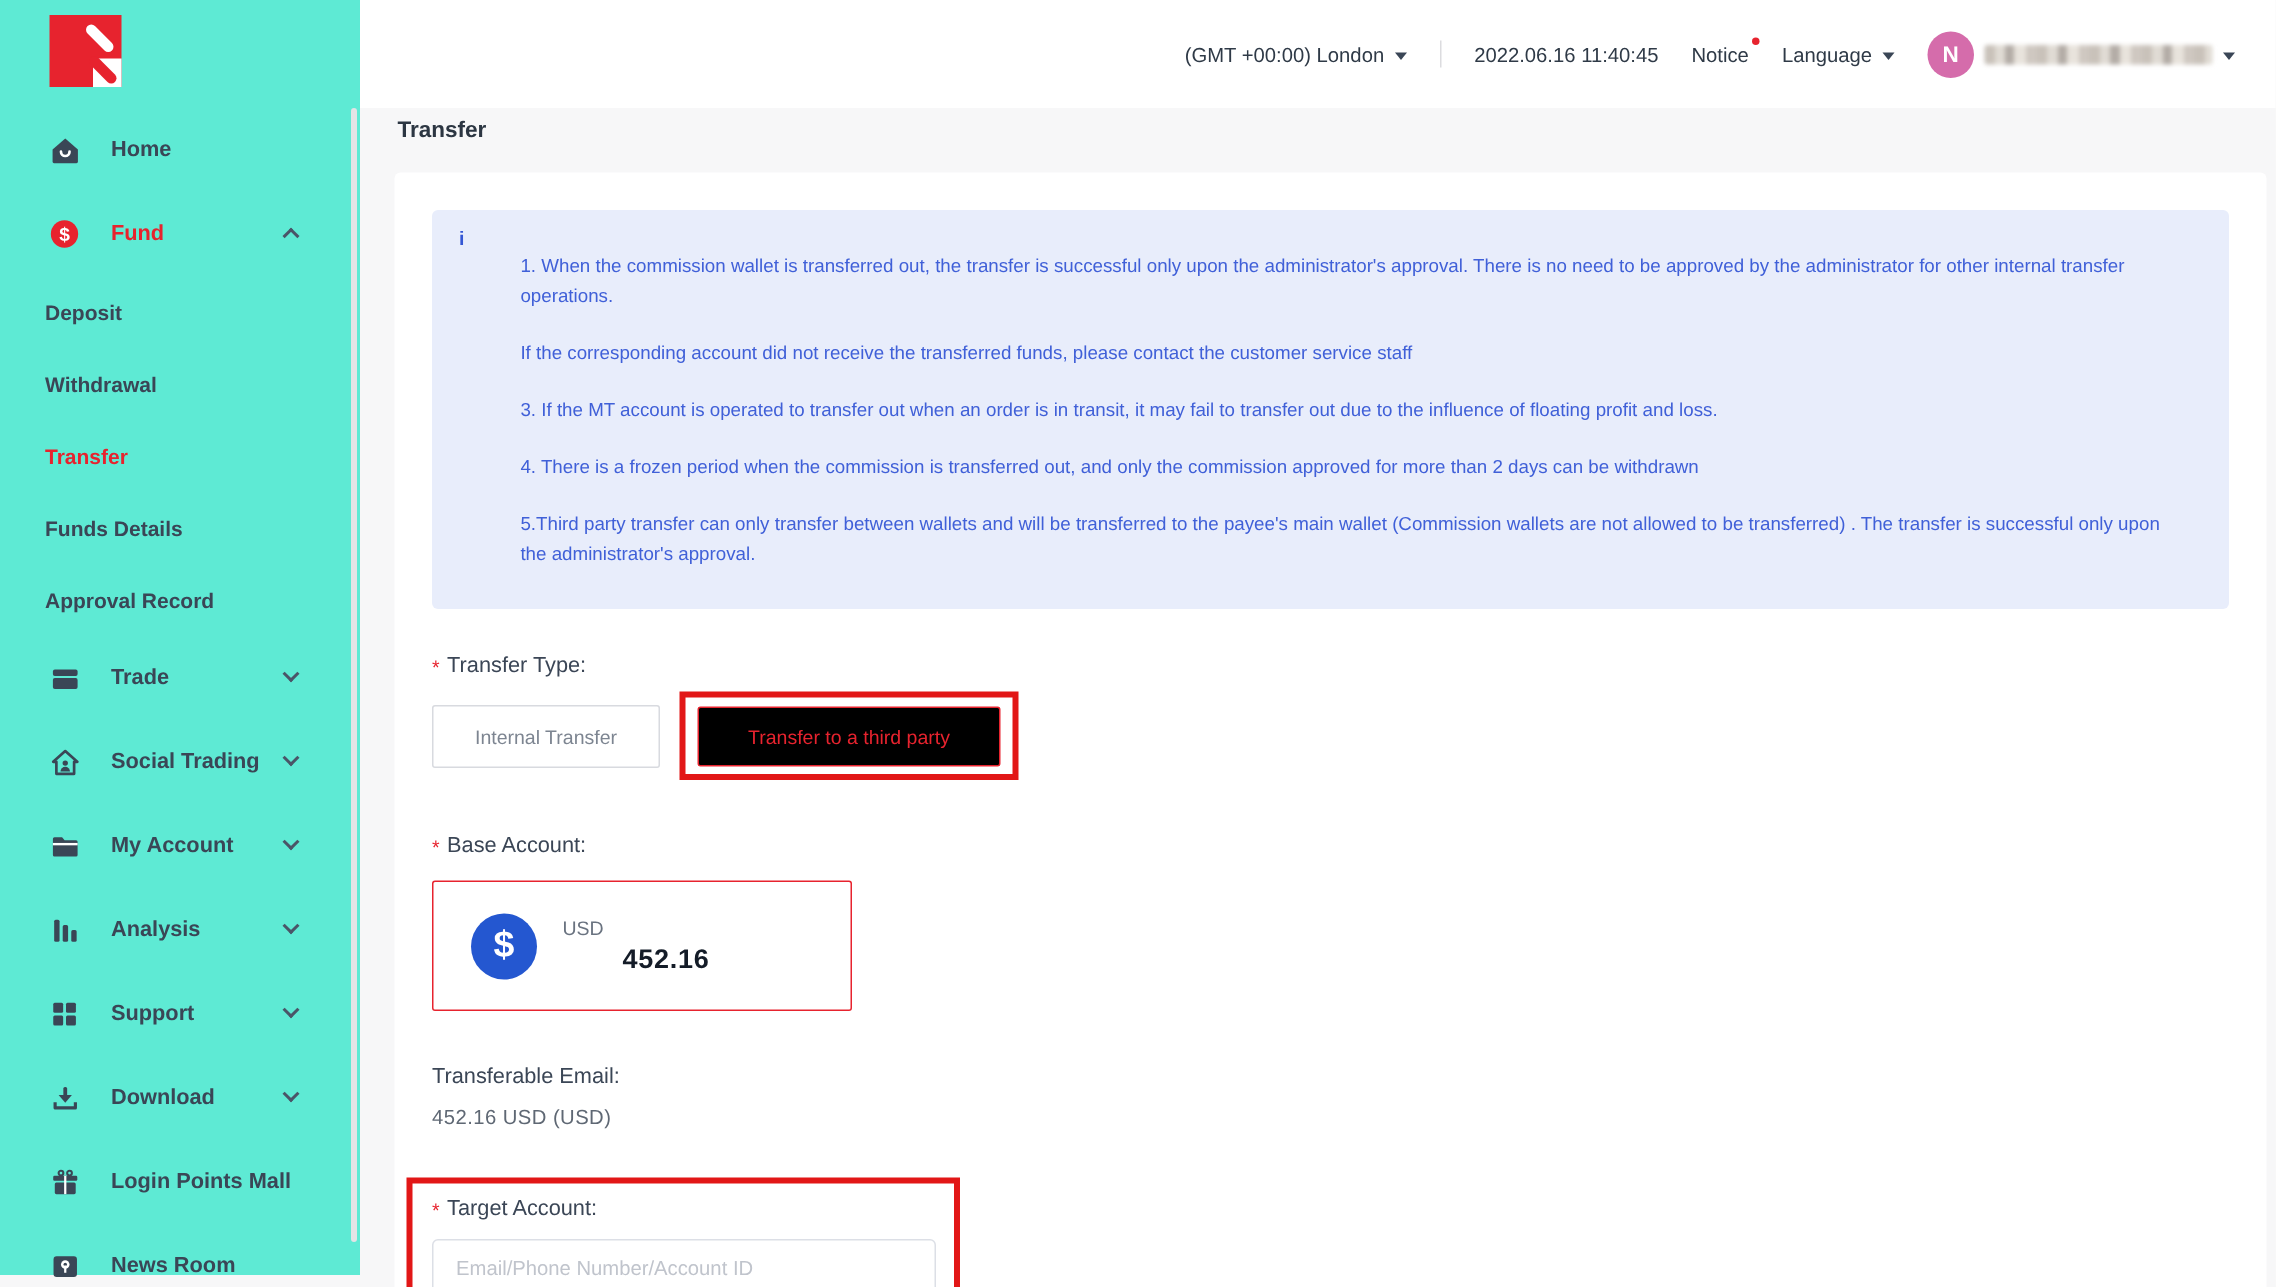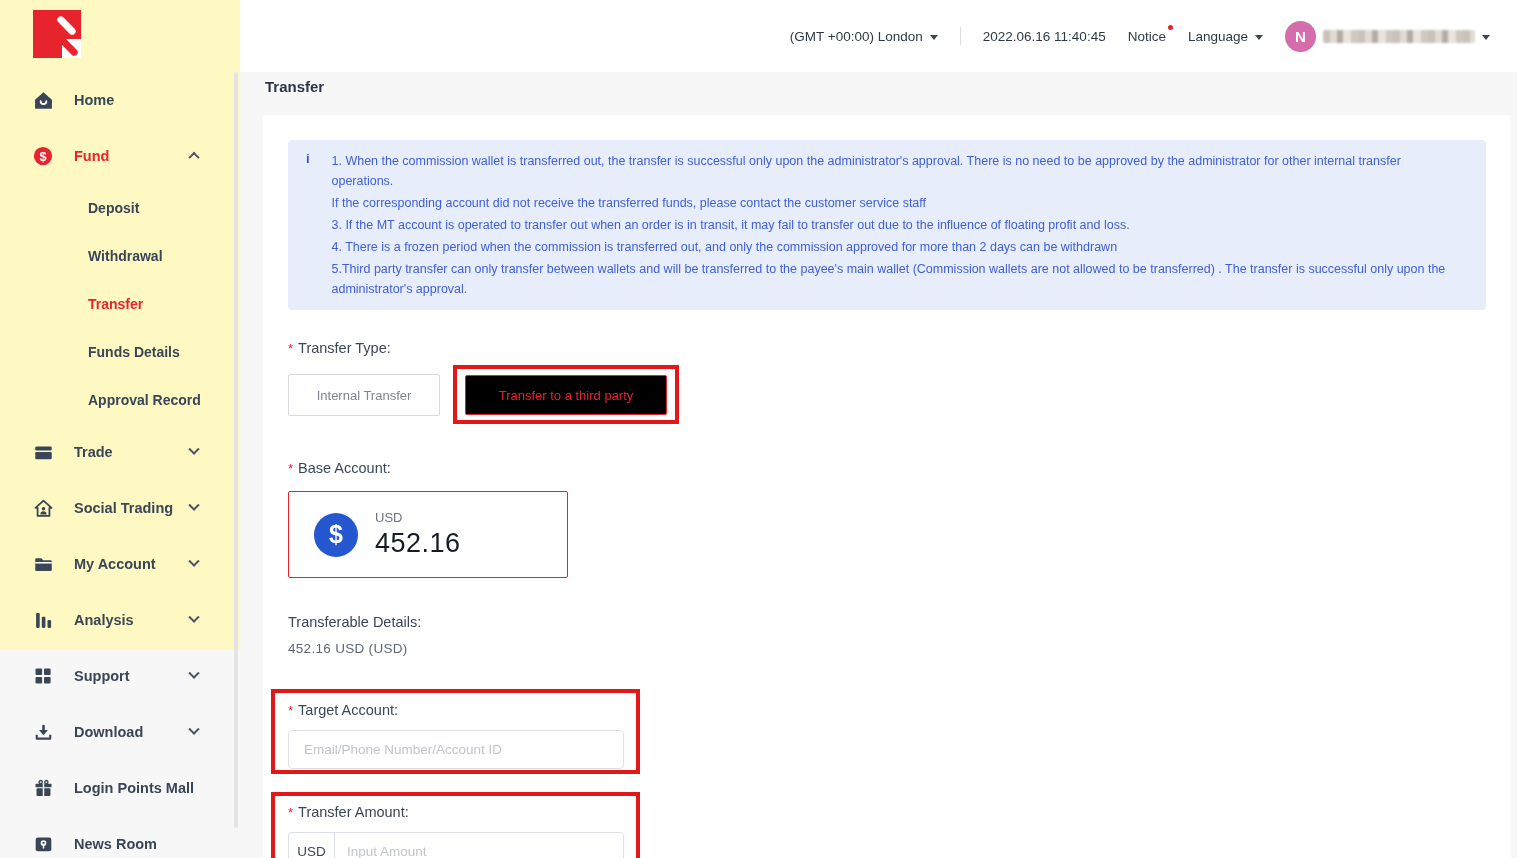--- a/index.html
+++ b/index.html
@@ -1,32 +1,32 @@
 <!DOCTYPE html>
 <html><head>
 <meta charset="utf-8">
 <style>
   * { margin:0; padding:0; box-sizing:border-box; }
   html,body { width:1517px; height:858px; overflow:hidden;
     font-family:"Liberation Sans", sans-serif; background:#f7f7f8; color:#2f3a47; }
 
   
-  .sidebar { position:absolute; left:0; top:0; width:240px; height:650px; background:#fef9c3; z-index:5; }
+  .sidebar { position:absolute; left:0; top:0; width:240px; height:850px; background:#5eead4; z-index:5; }
   .logo { position:absolute; left:33px; top:10px; width:48px; height:48px; }
   .logo .sq { position:absolute; left:0; top:0; width:48px; height:48px; background:#e7232e; }
   .logo .notch { position:absolute; right:0; bottom:0; width:19px; height:19px; background:#fff; }
   .logo .bar { position:absolute; width:23px; height:7px; border-radius:4px; transform:rotate(45deg); }
   .logo .bar.w { background:#fff; left:22px; top:12px; }
   .logo .bar.r { background:#e7232e; left:24px; top:33px; }
   .nav { position:absolute; left:0; top:72px; width:240px; }
   .nav-item { display:flex; align-items:center; height:56px; padding-left:33px; cursor:pointer; }
   .nav-item .nav-icon { width:20px; height:20px; display:flex; align-items:center; justify-content:center; }
   .nav-item .nav-label { margin-left:21px; font-size:14.5px; font-weight:700; color:#3a4656; }
   .nav-item.red .nav-label { color:#e7232e; }
-  .nav-sub { display:flex; align-items:center; height:48px; padding-left:88px; cursor:pointer; }
+  .nav-sub { display:flex; align-items:center; height:48px; padding-left:30px; cursor:pointer; }
   .nav-sub .nav-label { font-size:14px; font-weight:700; color:#3a4656; }
   .nav-sub.red .nav-label { color:#e7232e; }
   .chev { margin-left:auto; margin-right:42px; width:8px; height:8px;
     border-right:2px solid #4a5568; border-bottom:2px solid #4a5568; }
   .chev.down { transform:rotate(45deg) translate(-2px,-2px); }
   .chev.up { transform:rotate(-135deg) translate(-1px,-1px); }
   .side-scroll { position:absolute; right:2px; top:72px; width:4px; height:756px; background:#e4e4e6; border-radius:2px; }
 
   
   .topbar { position:absolute; left:240px; top:0; right:0; height:72px; background:#fff;
@@ -46,21 +46,21 @@
 
   
   .main { position:absolute; left:240px; top:72px; right:0; bottom:0; background:#f7f7f8; }
   .page-title { position:absolute; left:25px; top:6px; font-size:15px; font-weight:700; color:#2c3642; }
   .card { position:absolute; left:23px; top:43px; width:1248px; height:760px; background:#fff;
     border-radius:4px 4px 0 0; padding:25px; }
 
   .info-box { display:flex; background:#e8edfb; border-radius:4px; padding:9px 20px 9px 18px;
     color:#4060d8; font-size:12.5px; line-height:20px; }
   .info-icon { width:26px; font-weight:700; font-size:13px; padding-top:0; color:#3557d4; }
-  .info-lines p { margin:2px; }
+  .info-lines p { margin:18px; }
   .info-indent { padding-left:0; }
 
   .field-label { display:flex; align-items:center; font-size:14.5px; color:#3b4656; height:20px; }
   .req { color:#e7232e; margin-right:5px; font-size:13px; }
 
   .type-row { display:flex; align-items:center; gap:25px; margin-top:16px; }
   .btn { background:#fff; font-size:13px; cursor:pointer; border-radius:2px; }
   .btn-internal { width:152px; height:42px; border:1px solid #d8dadf; color:#7d8591; }
   .btn-third { width:202px; height:40px; border:1px solid #e7232e; color:#e7232e; background:#000000; }
 
@@ -69,21 +69,21 @@
   .annot-btn { left:-12px; right:-12px; top:-10px; bottom:-9px; }
   .annot-target { left:-17px; right:-16px; top:-11px; bottom:-5px; }
   .annot-amount { left:-17px; right:-16px; top:-10px; bottom:-14px; }
 
   .section-label-1 { margin-top:28px; }
   .base-card { margin-top:13px; width:280px; height:87px; border:1px solid #e7232e; border-radius:2px;
     display:flex; align-items:center; padding-left:25px; gap:17px; cursor:pointer; }
   .coin { width:44px; height:44px; border-radius:50%; background:#2457d0; color:#fff;
     display:flex; align-items:center; justify-content:center; font-size:25px; font-weight:700; }
   .base-cur { font-size:13px; color:#6a7380; }
-  .base-amt { font-size:27px; font-weight:400; color:#141c28; margin-top:3px; letter-spacing:0.5px; }
+  .base-amt { font-size:18px; font-weight:700; color:#141c28; margin-top:3px; letter-spacing:0.5px;margin-left:40px; }
 
   .transferable-label { margin-top:36px; font-size:14.5px; color:#3b4656; }
   .transferable-value { margin-top:11px; font-size:13.5px; color:#5f6874; letter-spacing:0.3px; }
 
   .field-wrap { margin-top:44px; display:block; width:336px; }
   .field-wrap.amount { margin-top:33px; }
   .text-input { margin-top:10px; width:336px; height:39px; border:1px solid #dcdfe6; border-radius:4px;
     font-size:13.5px; padding:0 15px; color:#2f3a47; font-family:"Liberation Sans",sans-serif; outline:none; }
   .text-input::placeholder { color:#c0c4cc; }
   .amount-group { margin-top:10px; width:336px; height:39px; border:1px solid #dcdfe6; border-radius:4px;
@@ -304,21 +304,21 @@
     </div>
 
     <div class="base-card">
       <div class="coin">$</div>
       <div>
         <div class="base-cur">USD</div>
         <div class="base-amt">452.16</div>
       </div>
     </div>
 
-    <div class="transferable-label">Transferable Details:</div>
+    <div class="transferable-label">Transferable Email:</div>
     <div class="transferable-value">452.16 USD (USD)</div>
 
     <div class="field-wrap annot-wrap">
       <span class="annot-box annot-target"></span>
       <div class="field-label">
         <span class="req">*</span>
         <span>Target Account:</span>
       </div>
       <input class="text-input" type="text" placeholder="Email/Phone Number/Account ID" style="">
     </div>

